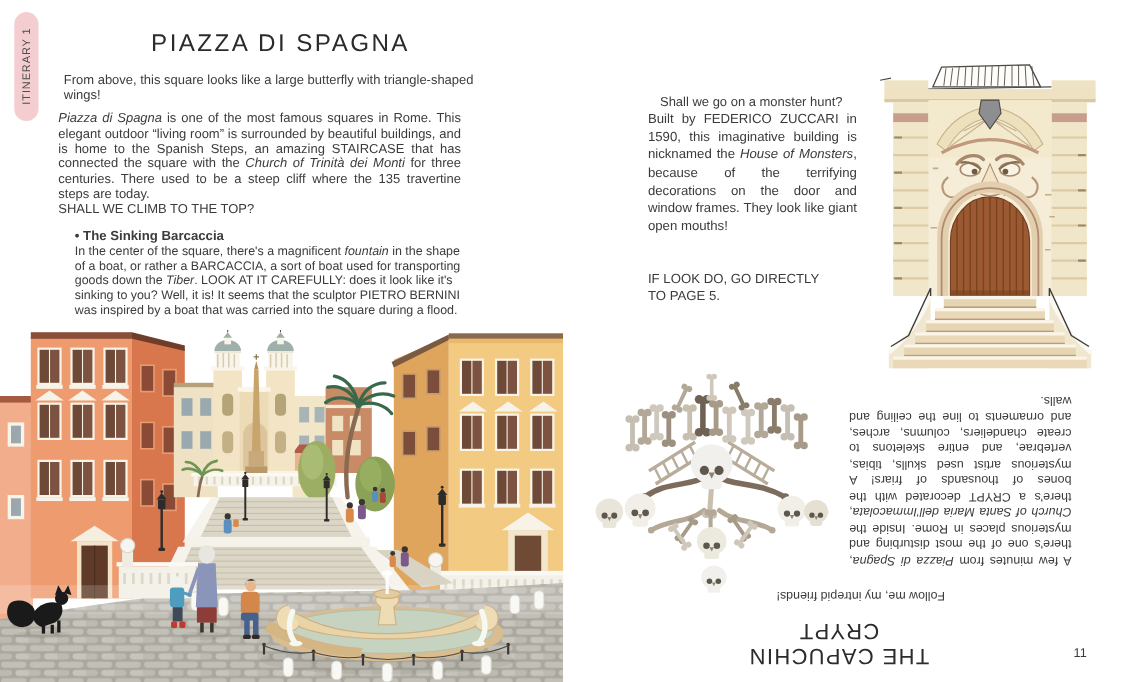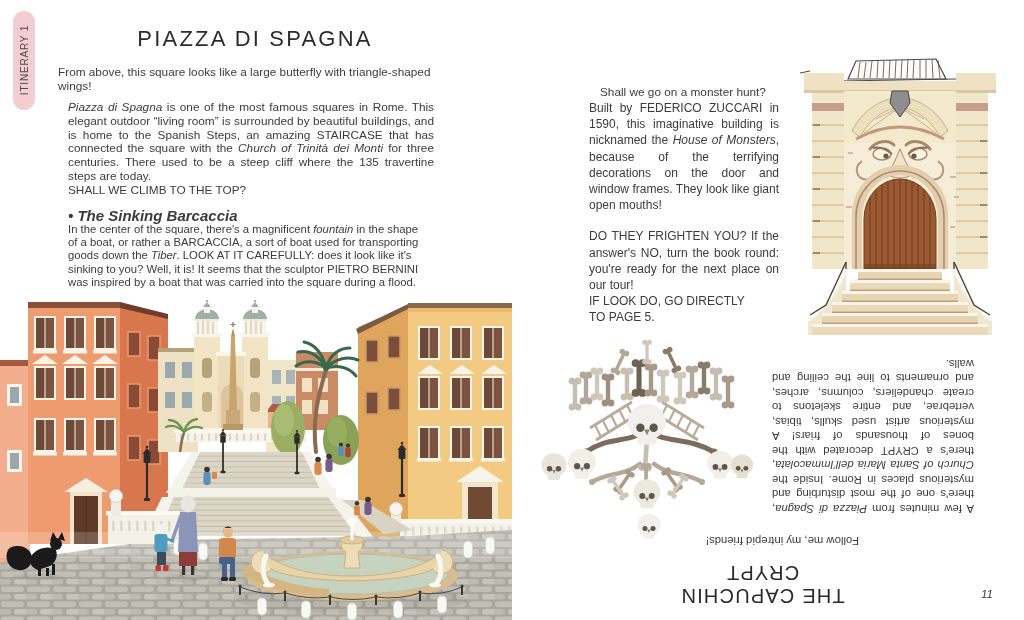--- a/index.html
+++ b/index.html
@@ -13,35 +13,35 @@
        letter-spacing:.8px;color:#4c4c4c;white-space:nowrap;}
   
   .title{font-size:22px;letter-spacing:2.2px;color:#2b2b2b;text-align:center;font-weight:normal;margin:0;}
   #lp-title{left:55px;top:26px;width:400px;}
   #rp-title{left:560px;top:26px;width:430px;letter-spacing:2px;}
   
   .intro{font-size:11.8px;margin:0;}
   #lp-intro{left:58px;top:65px;width:394px;}
   #rp-intro{left:600px;top:65px;width:235px;margin-top:20px;}
   
-  #lp-para{left:68px;top:101px;width:366px;font-size:11.8px;line-height:13.8px;
+  #lp-para{left:53px;top:101px;width:366px;font-size:11.8px;line-height:13.8px;
            text-align:justify;margin:0;}
-  #lp-sec-h{left:68px;top:207px;width:300px;font-size:15px;font-weight:bold;margin:0;font-style:italic;}
+  #lp-sec-h{left:68px;top:207px;width:300px;font-size:12px;font-weight:bold;margin:0;}
   #lp-sec-b{left:68px;top:223px;width:356px;font-size:11.3px;line-height:13.2px;margin:0;}
   
   #rp-col{left:589px;top:100px;width:190px;font-size:12px;line-height:16.2px;text-align:justify;}
   #rp-col p{margin:0 0 15px 0;}
   
   .flip{transform:rotate(180deg);}
   #fl-para{left:772px;top:354px;width:202px;height:162px;font-size:11.3px;line-height:14.5px;
            text-align:justify;margin:0;}
   #fl-cap{left:700px;top:535px;width:165px;font-size:11.3px;text-align:center;margin:0;}
   #fl-title{left:660px;top:561px;width:205px;font-size:20px;letter-spacing:1.2px;
             color:#2b2b2b;text-align:center;font-weight:normal;margin:0;}
-  #pagenum{left:976px;top:588px;width:22px;font-size:11.5px;text-align:center;font-style:italic;}
+  #pagenum{left:976px;top:588px;width:22px;font-size:11.5px;text-align:left;}
   i{font-style:italic;}
   svg{display:block;}
 </style>
 </head>
 <body>
 
 <div id="page">
 
   <div id="tab" class="abs">
     <span>ITINERARY 1</span>
@@ -49,21 +49,21 @@
 
   <h1 id="lp-title" class="abs title">PIAZZA DI SPAGNA</h1>
   <p id="lp-intro" class="abs intro">From above, this square looks like a large butterfly with triangle-shaped wings!</p>
   <p id="lp-para" class="abs"><i>Piazza di Spagna</i><span> is one of the most famous squares in Rome. This elegant outdoor “living room” is surrounded by beautiful buildings, and is home to the Spanish Steps, an amazing STAIRCASE that has connected the square with the </span><i>Church of Trinità dei Monti</i><span> for three centuries. There used to be a steep cliff where the 135 travertine steps are today.</span><br><span>SHALL WE CLIMB TO THE TOP?</span></p>
   <h3 id="lp-sec-h" class="abs">• The Sinking Barcaccia</h3>
   <p id="lp-sec-b" class="abs"><span>In the center of the square, there's a magnificent </span><i>fountain</i><span> in the shape of a boat, or rather a BARCACCIA, a sort of boat used for transporting goods down the </span><i>Tiber</i><span>. LOOK AT IT CAREFULLY: does it look like it's sinking to you? Well, it is! It seems that the sculptor PIETRO BERNINI was inspired by a boat that was carried into the square during a flood.</span></p>
 
   <p id="rp-intro" class="abs intro">Shall we go on a monster hunt?</p>
   <div id="rp-col" class="abs">
     <p><span>Built by FEDERICO ZUCCARI in 1590, this imaginative building is nicknamed the </span><i>House of Monsters</i><span>, because of the terrifying decorations on the door and window frames. They look like giant open mouths!</span></p>
-    <p><span>DO THEY FRIGHTEN YOU? If the answer's NO, turn the book round: you're ready for the next place on our tour!</span><br><span>IF LOOK DO, GO DIRECTLY</span><br><span>TO PAGE 5.</span></p>
+    <p><br><span>IF LOOK DO, GO DIRECTLY</span><br><span>TO PAGE 5.</span></p>
   </div>
 
   <p id="fl-para" class="abs flip"><span>A few minutes from </span><i>Piazza di Spagna</i><span>, there's one of the most disturbing and mysterious places in Rome. Inside the </span><i>Church of Santa Maria dell’Immacolata</i><span>, there's a CRYPT decorated with the bones of thousands of friars! A mysterious artist used skulls, tibias, vertebrae, and entire skeletons to create chandeliers, columns, arches, and ornaments to line the ceiling and walls.</span></p>
   <p id="fl-cap" class="abs flip">Follow me, my intrepid friends!</p>
   <h2 id="fl-title" class="abs flip">THE CAPUCHIN CRYPT</h2>
 
   <div id="pagenum" class="abs">11</div>
 
   <svg class="abs" style="left:0;top:300px" width="512" height="320" viewBox="0 0 512 320" aria-hidden="true">
     <defs>

